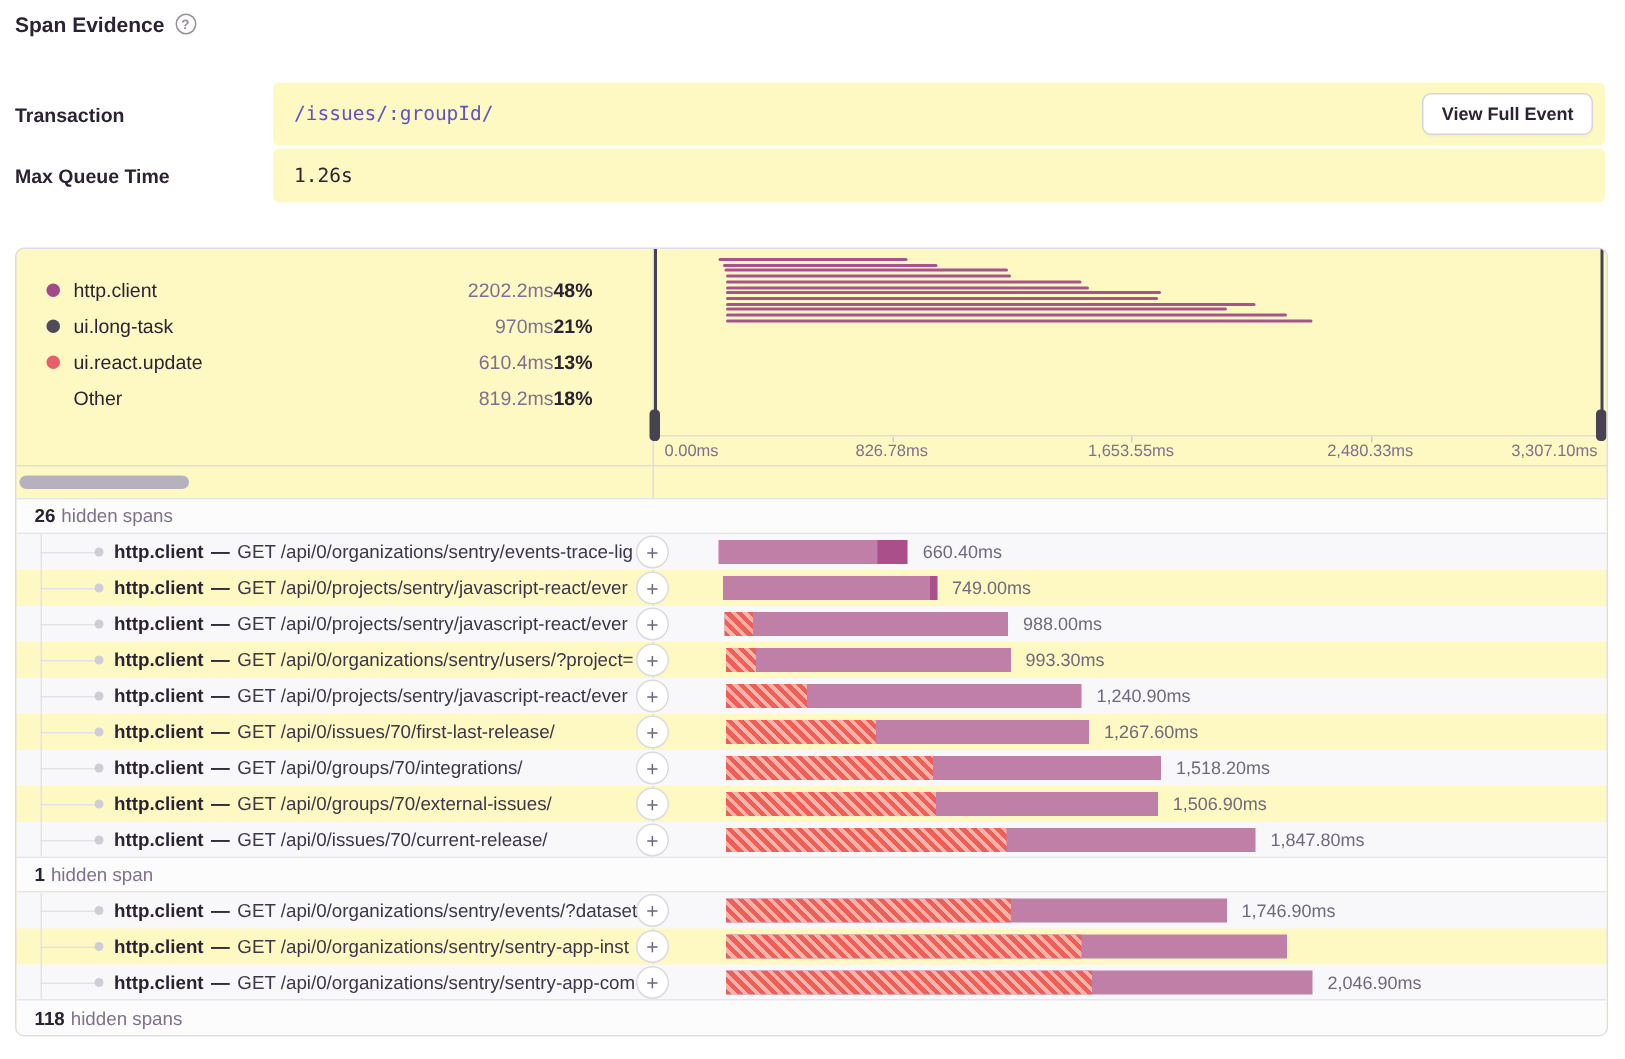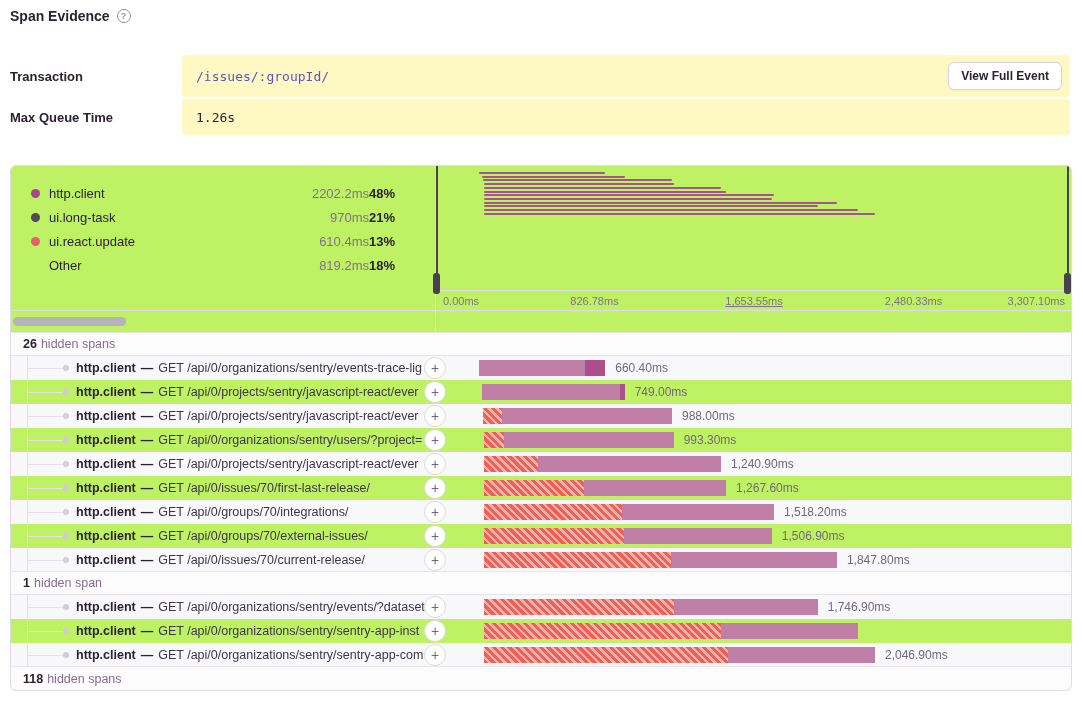--- a/index.html
+++ b/index.html
@@ -31,21 +31,21 @@
   .spacer { flex:1; }
   .btn {
     background:#fff; border:1px solid #d8d4de; border-radius:6px;
     font-size:12px; font-weight:bold; color:#2b2233; padding:6px 12px;
     box-shadow:0 1px 2px rgba(43,34,51,.04); cursor:pointer; white-space:nowrap;
   }
 
   
   #panel {
     position:absolute; left:10px; top:165px; width:1062px; height:526px;
-    border:1px solid #e0dce5; border-radius:6px; background:#bef264;
+    border:1px solid #e0dce5; border-radius:6px; background:#fef9c3;
   }
   #panel-inner { position:absolute; inset:0; overflow:hidden; border-radius:5px; }
   #col-divider { position:absolute; left:424px; top:0; width:1px; height:100%; background:#e0dce5; }
 
   
   #legend { position:absolute; left:0; top:0; width:424px; height:124px; padding-top:15px; }
   .legend-item { display:flex; align-items:center; height:24px; padding:0 24px 0 20px; }
   .legend-dot { width:9px; height:9px; border-radius:50%; margin-right:9px; flex:0 0 9px; }
   .legend-op { flex:1; font-size:13px; color:#2b2233; }
   .legend-dur { width:80px; text-align:right; font-size:13px; color:#80708f; }
@@ -189,21 +189,21 @@
           <div class="line"></div>
             <div class="grip"></div>
         </div>
       </div>
 
       <div id="axis">
           <div class="tick-label" style="left: 8px;">0.00ms</div>
           <div class="tick-mark" style="left: 25%;"></div>
           <div class="tick-label" style="left: 25%; transform: translateX(-50%);">826.78ms</div>
           <div class="tick-mark" style="left: 50%;"></div>
-          <div class="tick-label" style="left: 50%; transform: translateX(-50%); text-decoration: underline;">1,653.55ms</div>
+          <div class="tick-label" style="left: 50%; transform: translateX(-50%);">1,653.55ms</div>
           <div class="tick-mark" style="left: 75%;"></div>
           <div class="tick-label" style="left: 75%; transform: translateX(-50%);">2,480.33ms</div>
           <div class="tick-label" style="right: 8px;">3,307.10ms</div>
         </div>
       <div id="hr-mid"></div>
 
       <div id="scroll-row">
         <div id="h-scrollbar"></div>
       </div>
 

